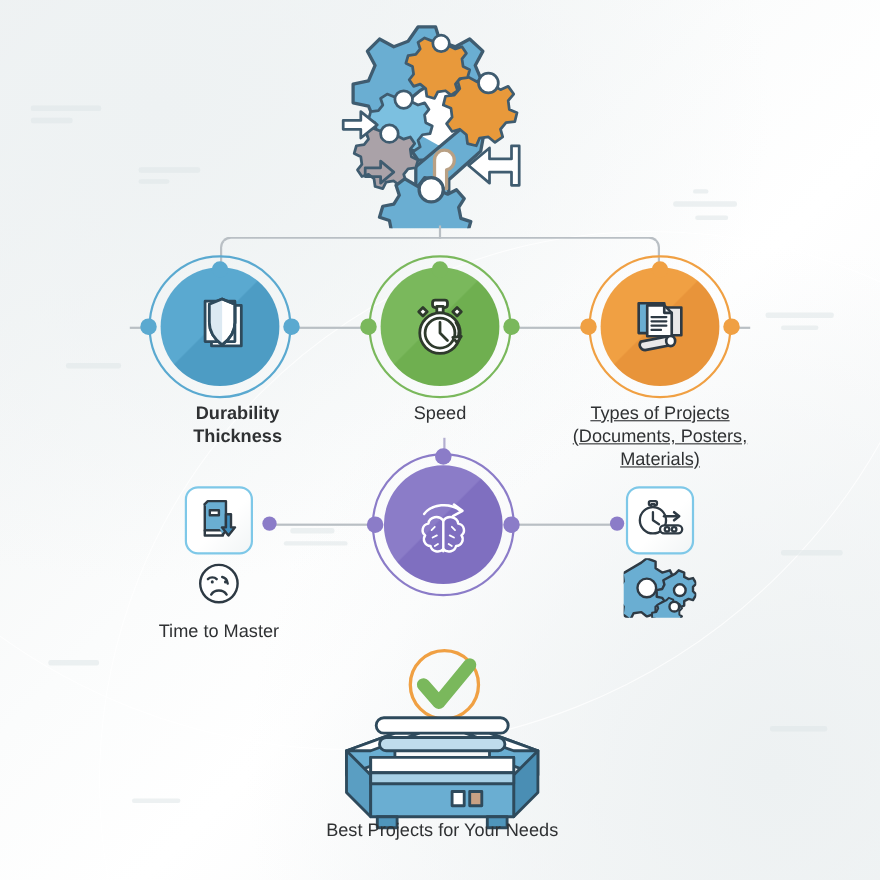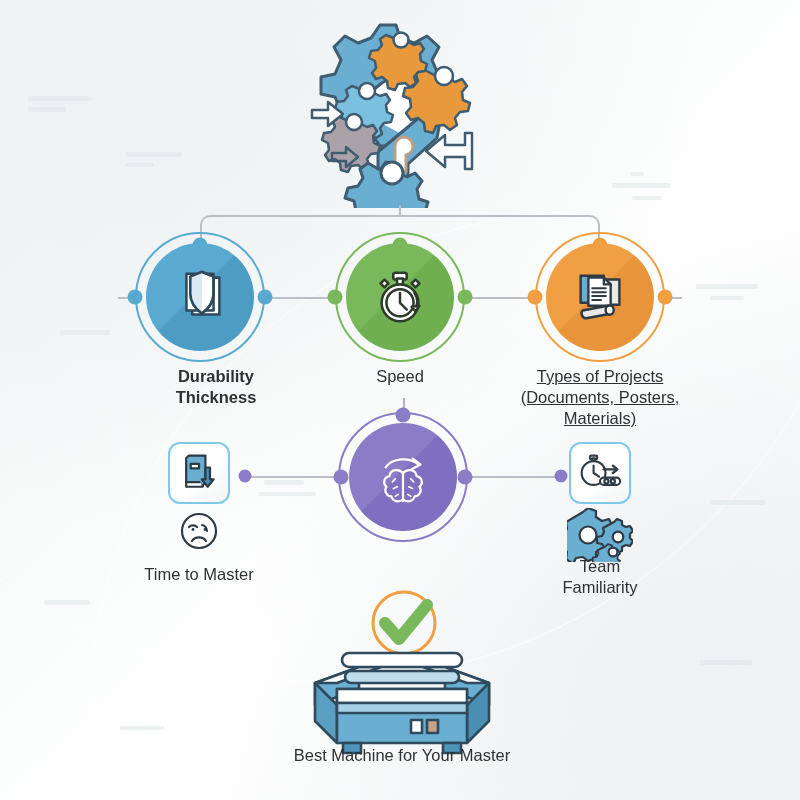--- a/index.html
+++ b/index.html
@@ -329,22 +329,20 @@
       <g stroke="#2e3a44" stroke-width="2.2" stroke-linejoin="round">
         <path fill="#6aaed2" d="M16 4 l5-4 8 3 0 6 6 4 7-2 4 8 -5 4 0 7 5 4 -4 8 -7-2 -6 4 0 6 -8 3 -5-4 -7 1 -3 6 -7-5 1-7 -4-6 -7-1 0-9 7-1 4-6 -1-7z"></path>
         <circle cx="21" cy="27" r="8.5" fill="#ffffff"></circle>
         <path fill="#6aaed2" d="M47 14 l3-3 5 2 0 4 4 2 4-1 3 5 -3 3 0 4 3 3 -3 5 -4-1 -4 2 0 4 -5 2 -3-3 -4 1 -2 4 -5-3 1-5 -2-3 -5-1 0-6 5-1 2-4 -1-4z"></path>
         <circle cx="51" cy="29" r="5.3" fill="#ffffff"></circle>
         <path fill="#6aaed2" d="M42 36 l3-3 5 2 0 4 4 2 3-1 3 5 -3 3 0 4 3 2 -3 5 -3-1 -4 2 0 4 -5 2 -3-3 -4 1 -2 4 -4-3 1-5 -2-3 -5-1 0-6 5-1 2-4 -1-4z" transform="translate(-3,8) scale(0.8) translate(10,2)"></path>
         <circle cx="46" cy="44" r="4.4" fill="#ffffff"></circle>
       </g>
     </svg>
   </div>
-  <div class="caption" style="left:600px;top:556px;width:220px;">Team
-Familiarity</div>
 
   <div class="sub-glyph" style="left:404px;top:625px;">
     <svg width="78" height="78" viewBox="0 0 78 78">
       <circle cx="39" cy="39" r="31" fill="none" stroke="#f0a043" stroke-width="3"></circle>
       <path d="M20 39 l14 16 28 -34" fill="none" stroke="#7ab85c" stroke-width="12" stroke-linecap="round" stroke-linejoin="round"></path>
     </svg>
   </div>
 
   <div class="machine" style="left:402px;top:697px;">
     <svg width="190" height="120" viewBox="0 0 190 120">
@@ -367,15 +365,15 @@
         <path fill="#bfdcec" d="M44 36 l102 0 a6 6 0 0 1 0 12 l-102 0 a6 6 0 0 1 0 -12z"></path>
 
         <rect x="104" y="85" width="11" height="13" fill="#ffffff"></rect>
         <rect x="120" y="85" width="11" height="13" fill="#c9a184"></rect>
 
         <path fill="#4f95bb" d="M36 108 l18 0 0 10 -18 0z"></path>
         <path fill="#4f95bb" d="M136 108 l18 0 0 10 -18 0z"></path>
       </g>
     </svg>
   </div>
-  <div class="caption" style="left:402px;top:745px;width:420px;">Best Machine for Your Master</div>
+  <div class="caption" style="left:402px;top:745px;width:420px;">Best Projects for Your Needs</div>
 
 </div>
 
 </body></html>

